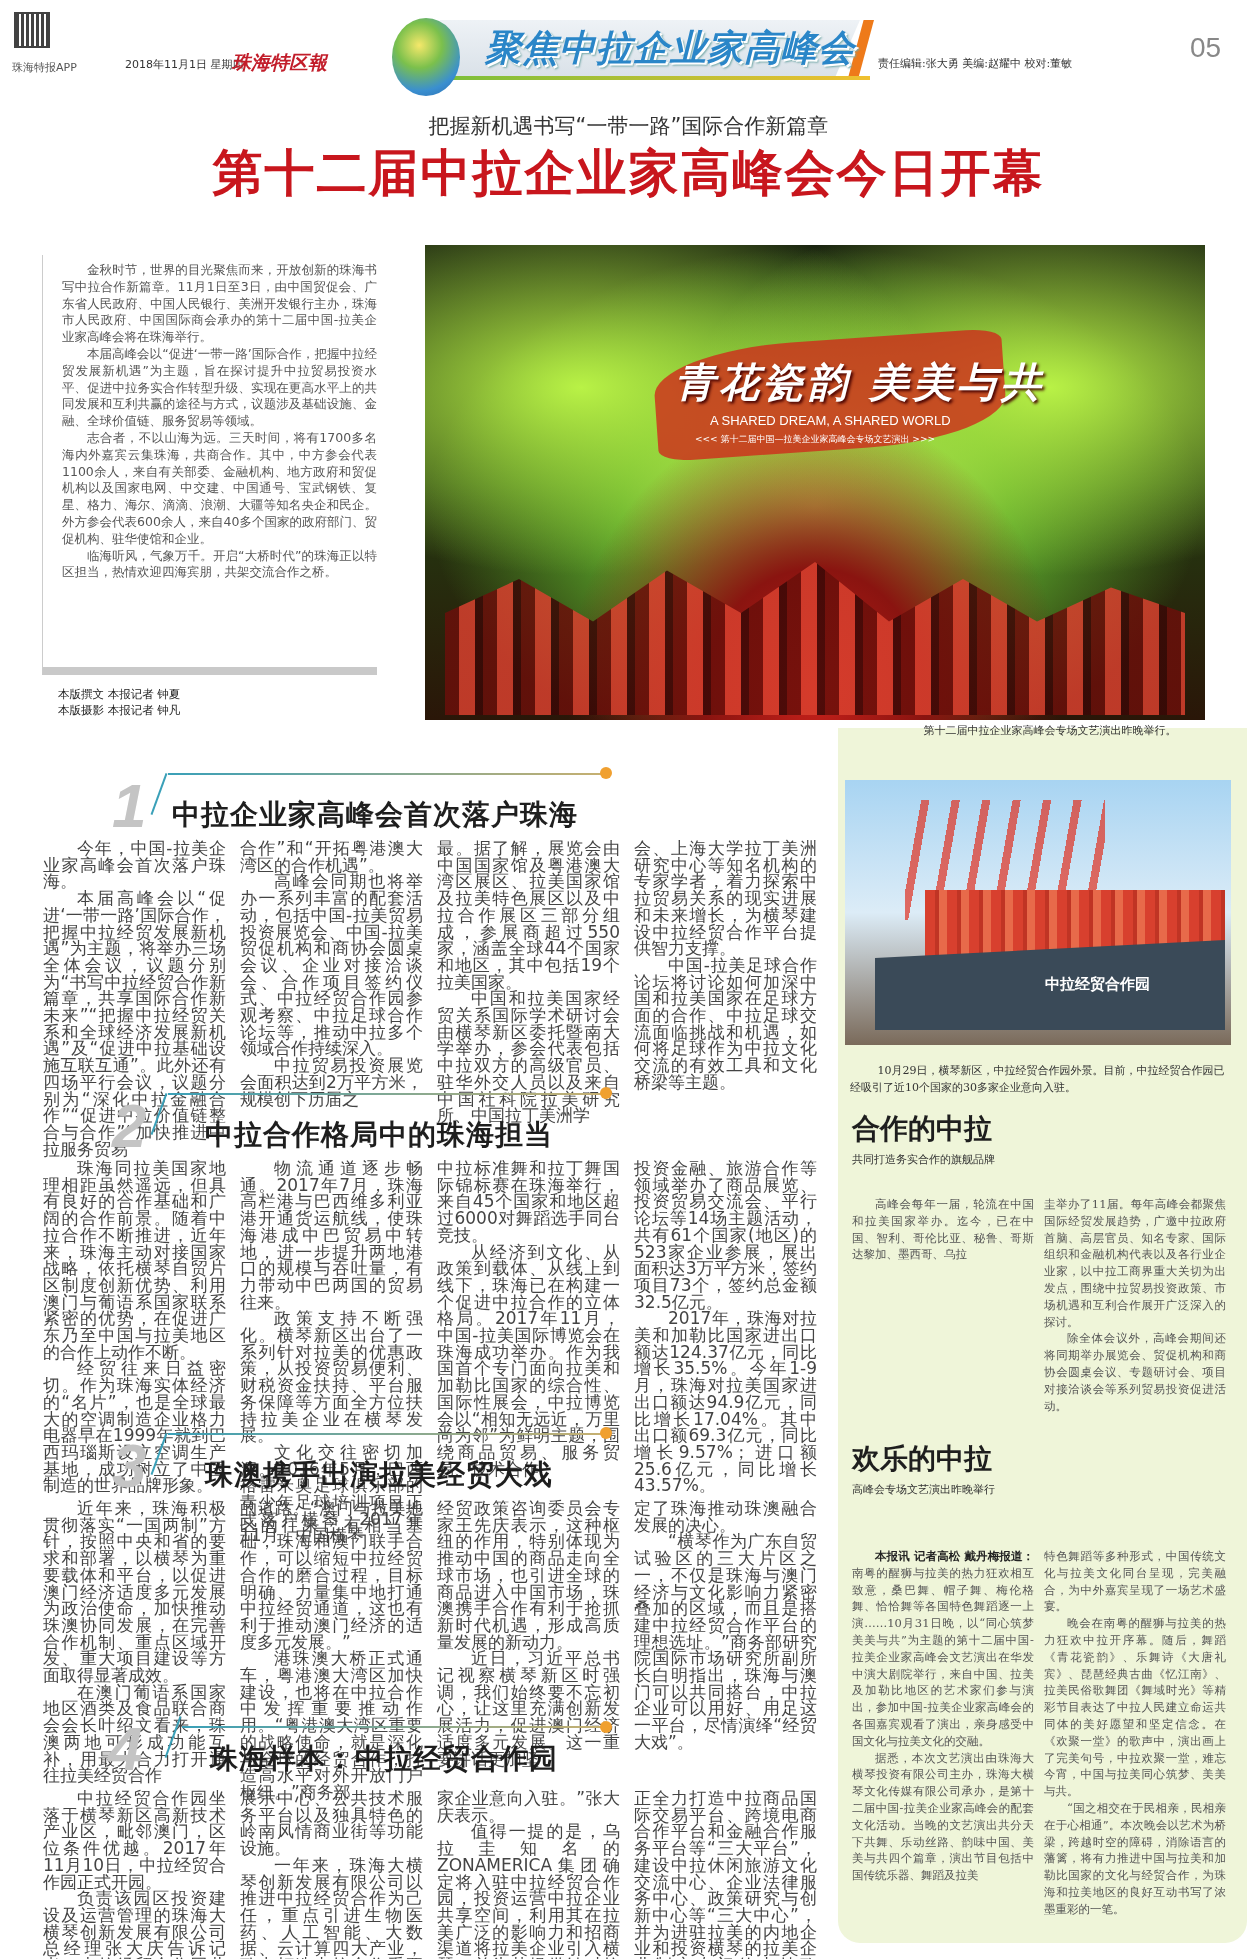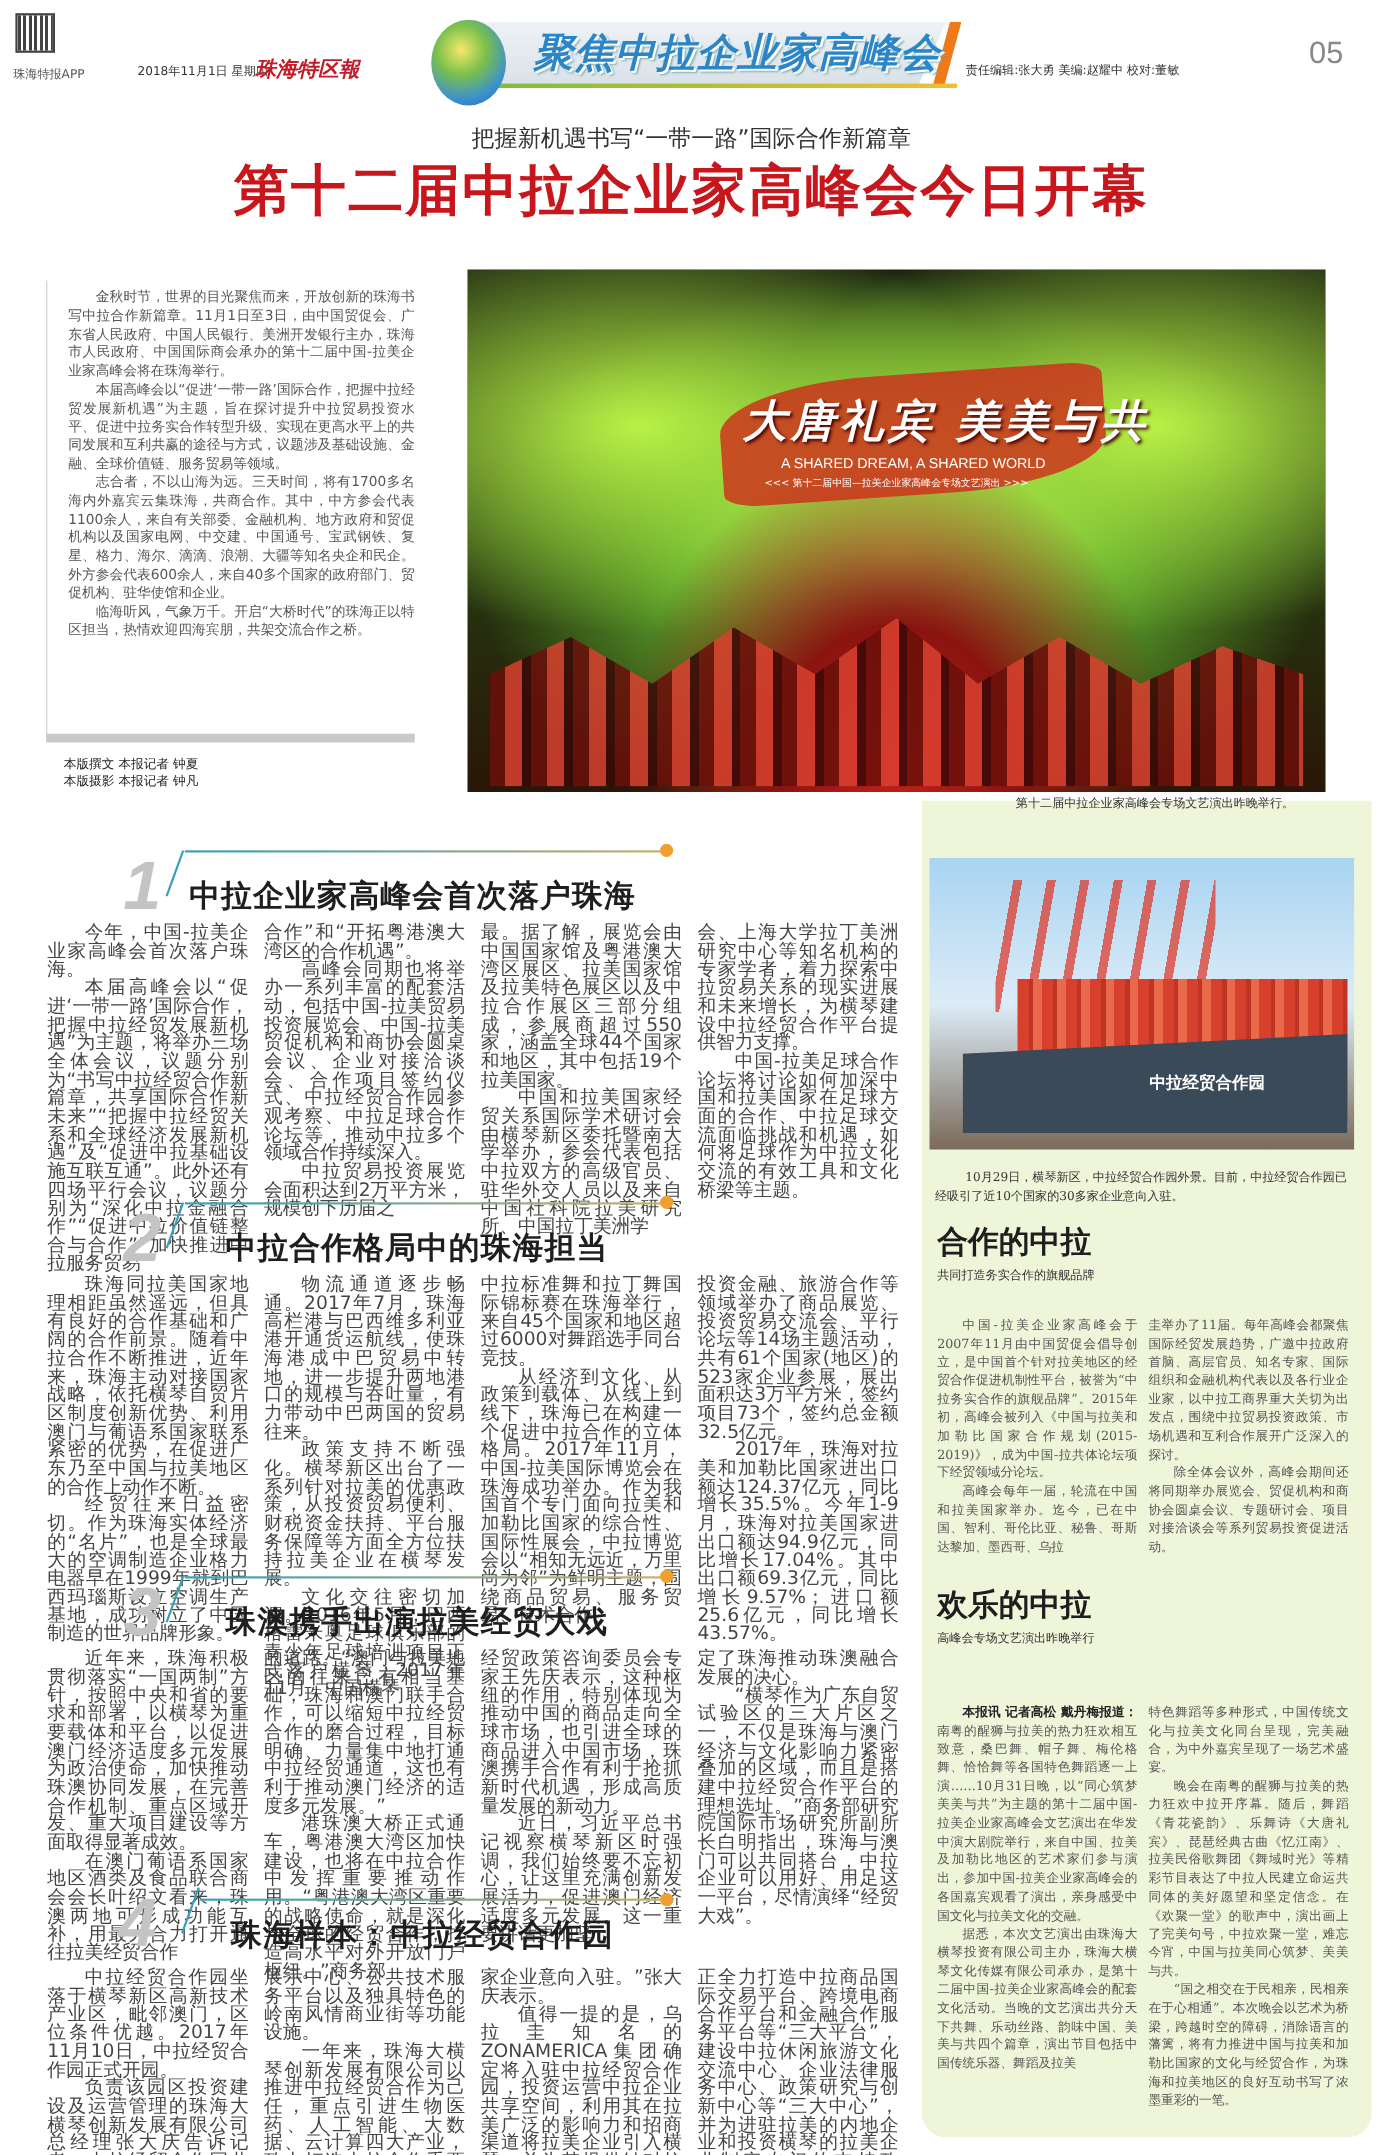--- a/index.html
+++ b/index.html
@@ -101,39 +101,38 @@
 </div>
 <div class="abs credits">
   <div>本版撰文  本报记者  钟夏</div>
   <div>本版摄影  本报记者  钟凡</div>
 </div>
 
 <div class="abs green-panel"></div>
 
 <div class="abs stage">
   <div class="abs stage-ribbon"></div>
-  <div class="abs stage-title">大唐礼宾 美美与共</div>
+  <div class="abs stage-title">青花瓷韵 美美与共</div>
   <div class="abs stage-sub">A SHARED DREAM, A SHARED WORLD</div>
   <div class="abs stage-sub2">&lt;&lt;&lt;  第十二届中国—拉美企业家高峰会专场文艺演出  &gt;&gt;&gt;</div>
   <div class="abs dancers"></div>
 </div>
 <div class="abs caption1">第十二届中拉企业家高峰会专场文艺演出昨晚举行。</div>
 
 <div class="abs building">
   <div class="abs flags"></div>
   <div class="abs bldg-red"></div>
   <div class="abs bldg-dark"></div>
   <div class="abs bldg-sign">中拉经贸合作园</div>
 </div>
 <div class="abs caption2">10月29日，横琴新区，中拉经贸合作园外景。目前，中拉经贸合作园已经吸引了近10个国家的30多家企业意向入驻。</div>
 
 <div class="abs side-h" style="top:1110px">合作的中拉</div>
 <div class="abs side-sub" style="top:1152px">共同打造务实合作的旗舰品牌</div>
 <div class="abs side-col" style="left:852px;top:1196px">
-  <p>中国-拉美企业家高峰会于2007年11月由中国贸促会倡导创立，是中国首个针对拉美地区的经贸合作促进机制性平台，被誉为“中拉务实合作的旗舰品牌”。2015年初，高峰会被列入《中国与拉美和加勒比国家合作规划(2015-2019)》，成为中国-拉共体论坛项下经贸领域分论坛。</p>
   <p>高峰会每年一届，轮流在中国和拉美国家举办。迄今，已在中国、智利、哥伦比亚、秘鲁、哥斯达黎加、墨西哥、乌拉</p>
 </div>
 <div class="abs side-col" style="left:1044px;top:1196px;">
   <div>圭举办了11届。每年高峰会都聚焦国际经贸发展趋势，广邀中拉政府首脑、高层官员、知名专家、国际组织和金融机构代表以及各行业企业家，以中拉工商界重大关切为出发点，围绕中拉贸易投资政策、市场机遇和互利合作展开广泛深入的探讨。</div>
   <p>除全体会议外，高峰会期间还将同期举办展览会、贸促机构和商协会圆桌会议、专题研讨会、项目对接洽谈会等系列贸易投资促进活动。</p>
 </div>
 
 <div class="abs side-h" style="top:1440px">欢乐的中拉</div>
 <div class="abs side-sub" style="top:1482px">高峰会专场文艺演出昨晚举行</div>
 <div class="abs side-col" style="left:852px;top:1548px">

